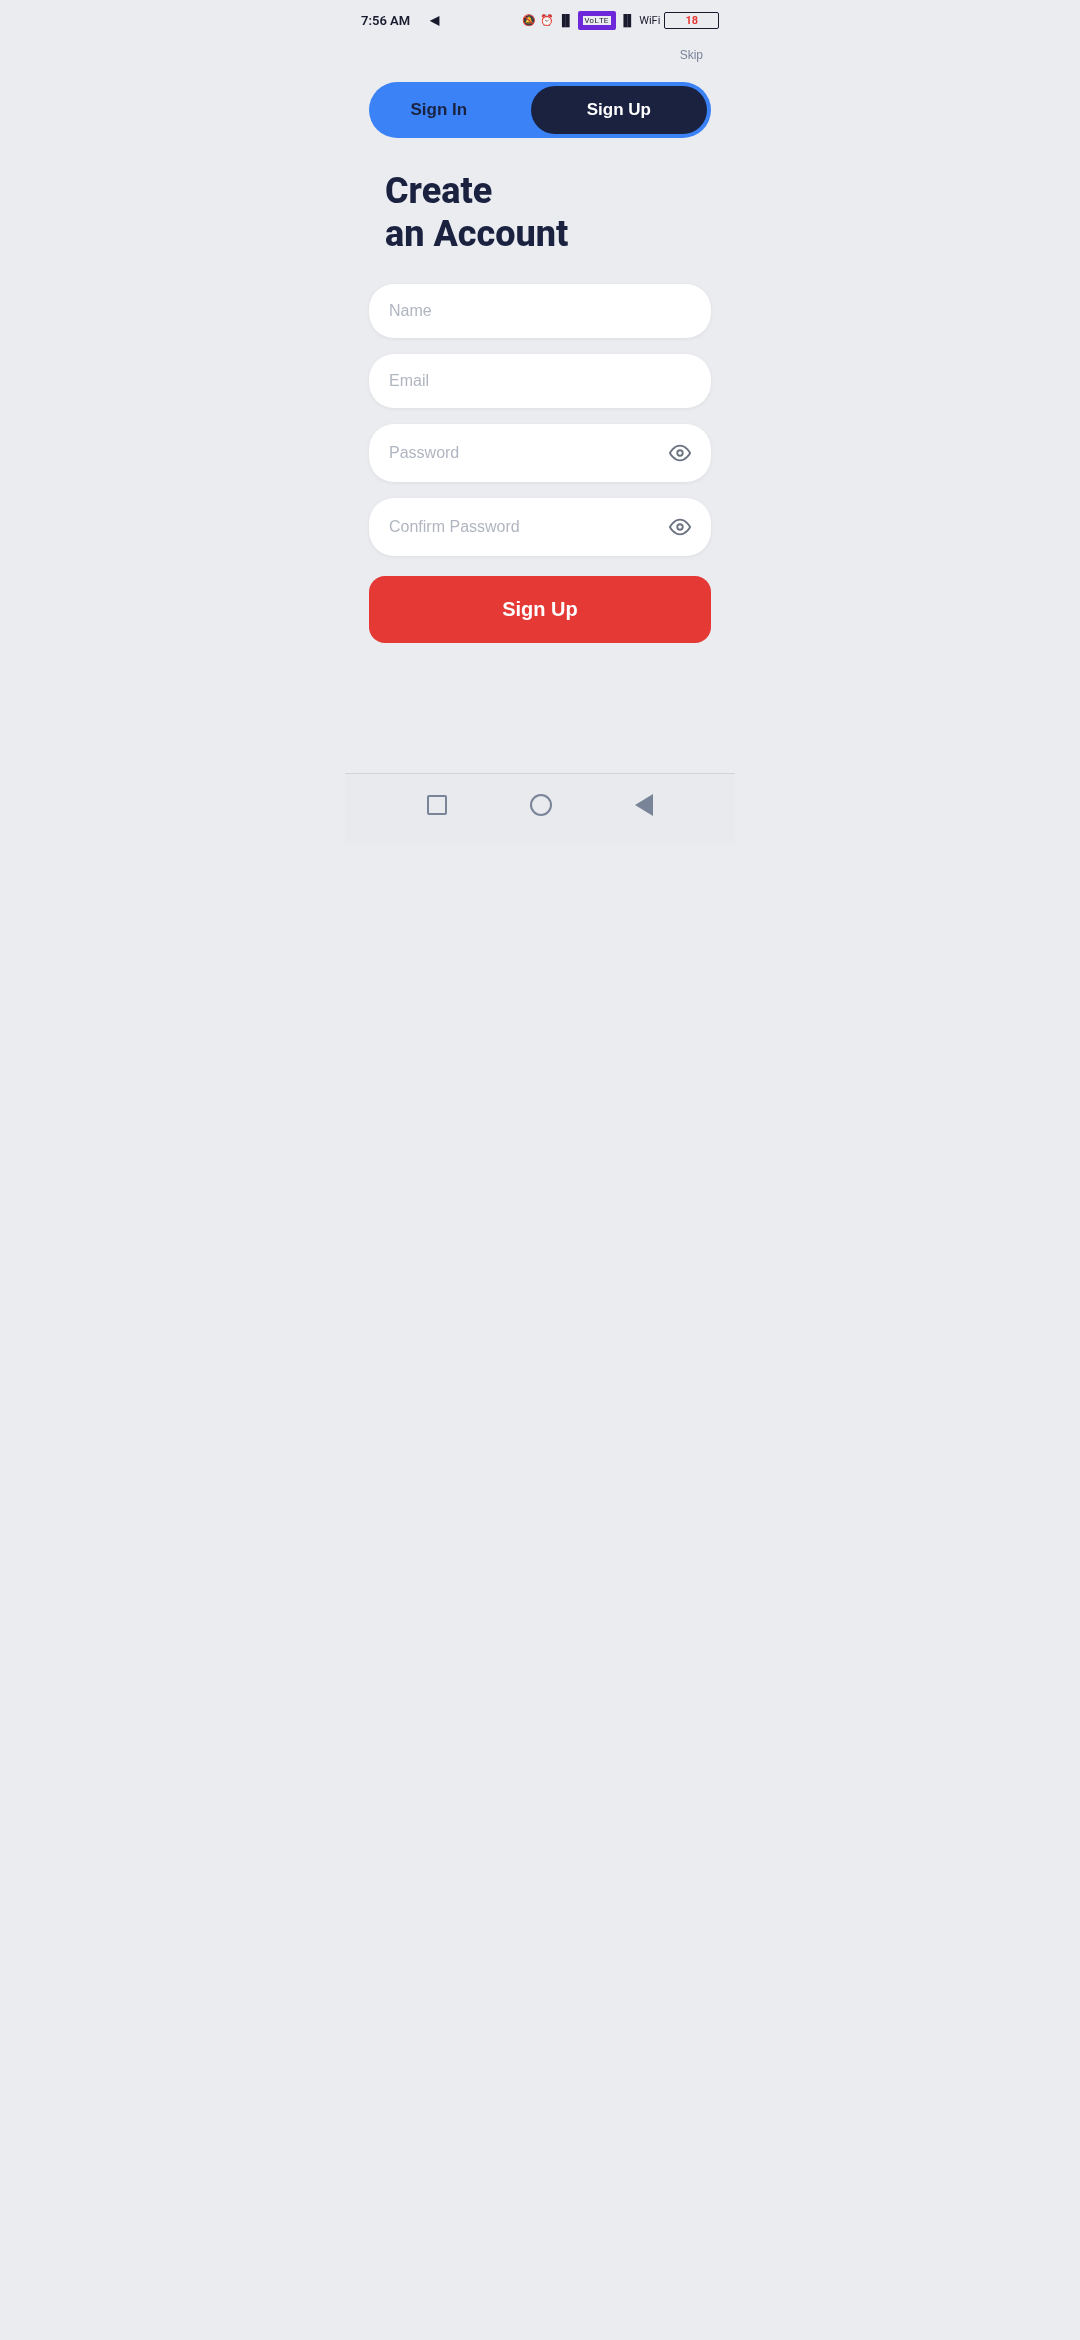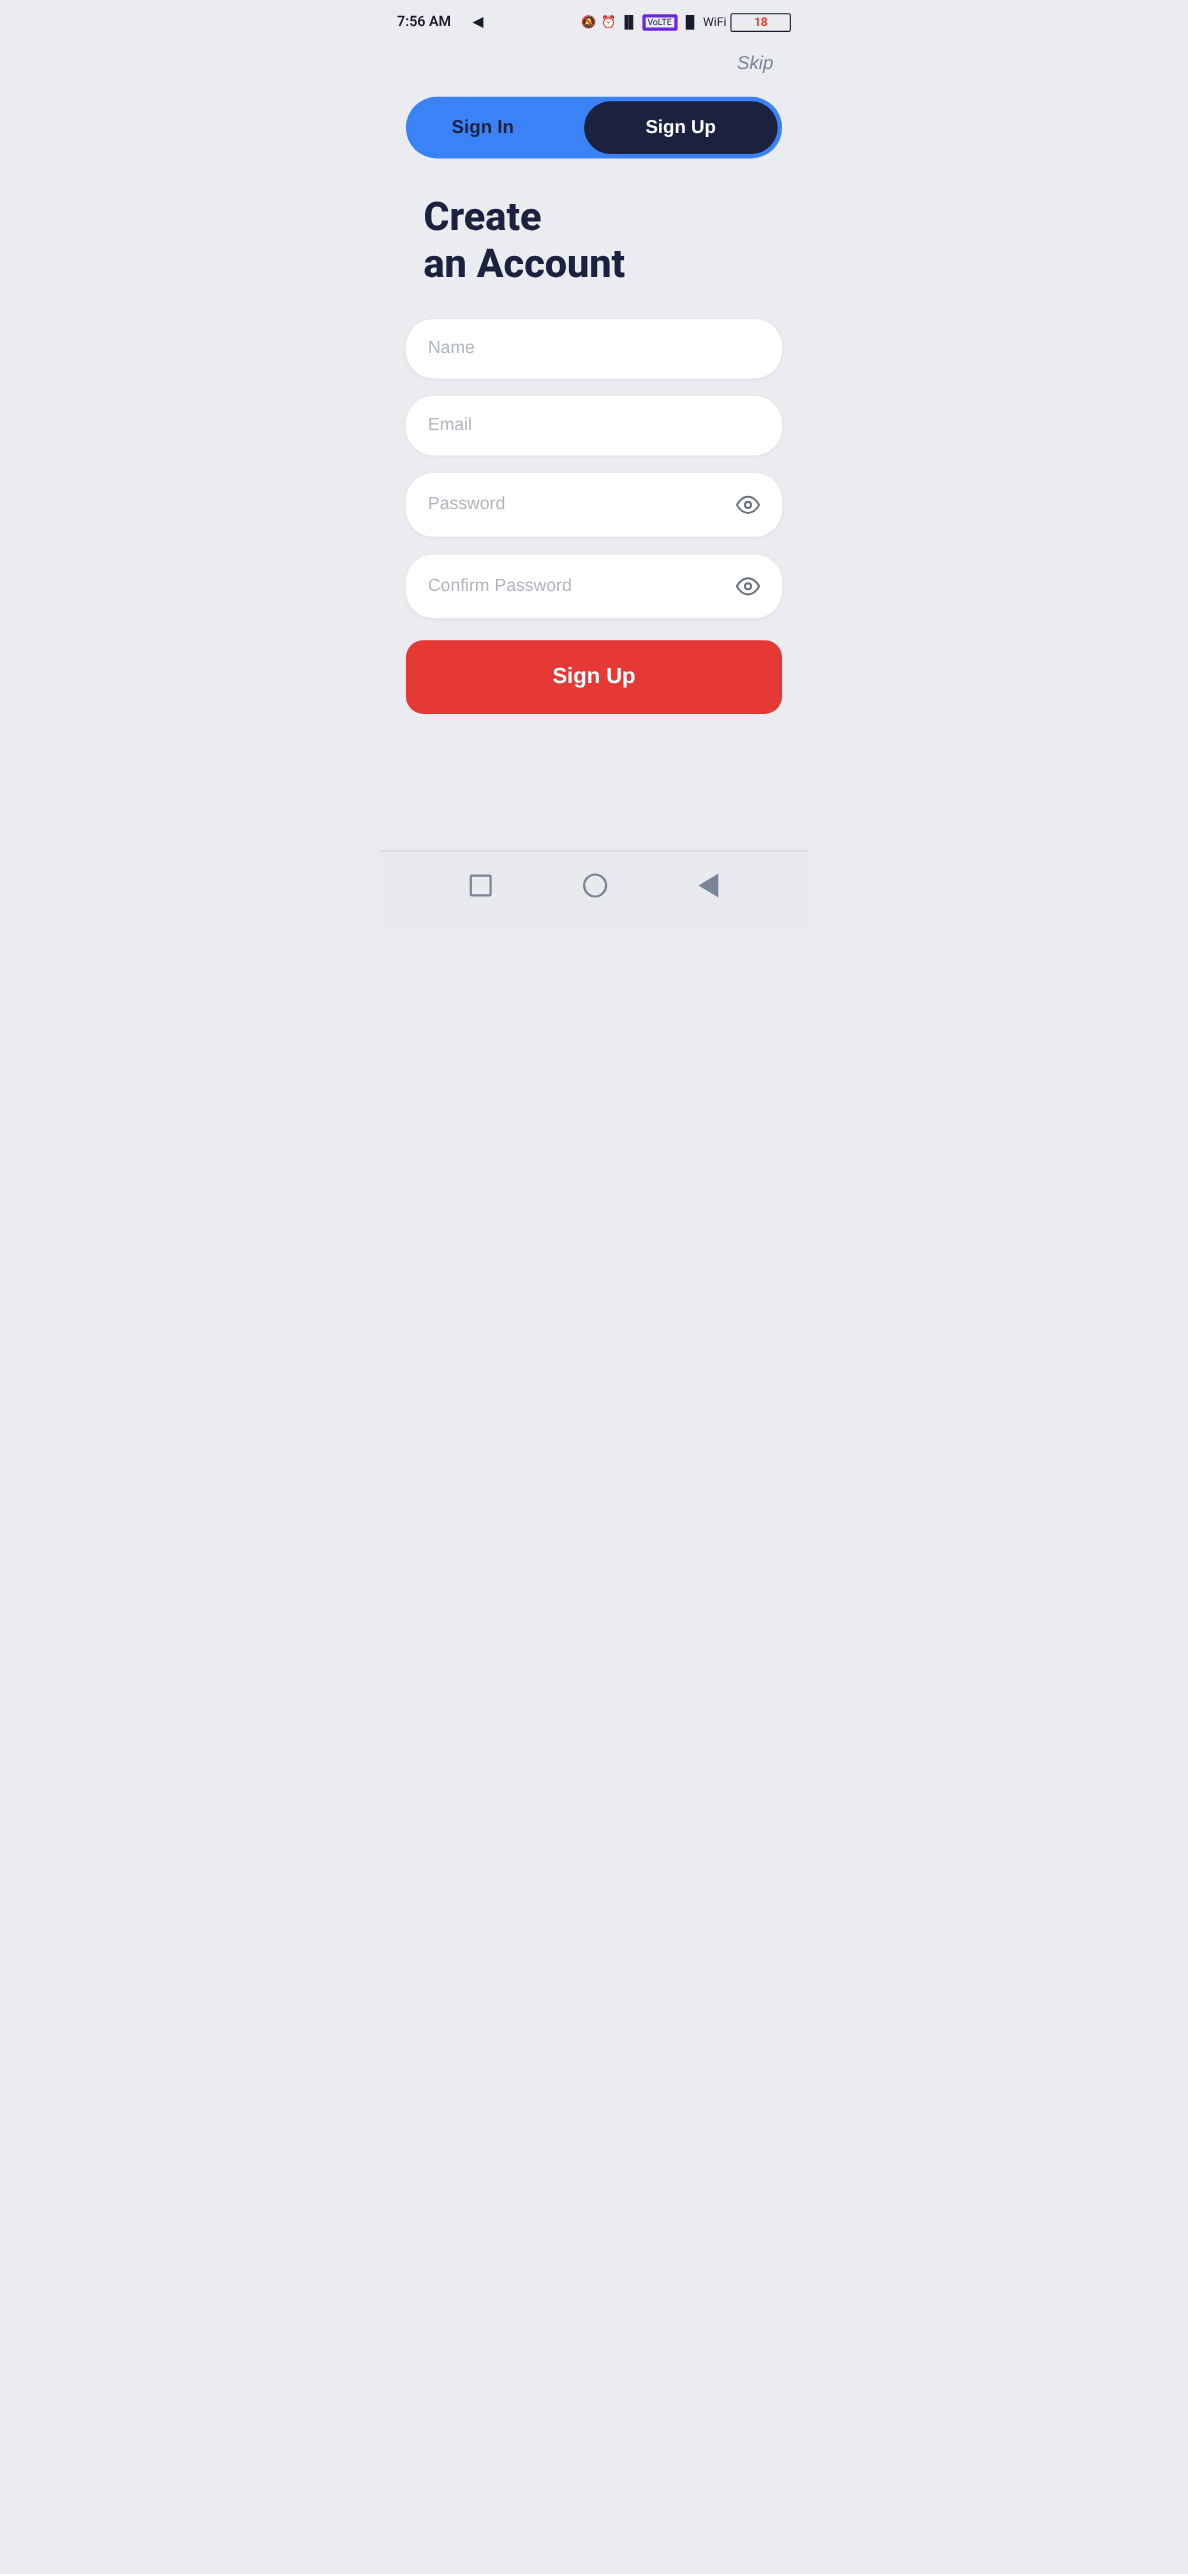--- a/index.html
+++ b/index.html
@@ -72,24 +72,23 @@
     .skip-row {
       display: flex;
       justify-content: flex-end;
       margin-bottom: 16px;
     }
 
     .skip-btn {
       background: none;
       border: none;
       color: #7a8499;
-      font-size: 17px;
+      font-size: 12px;
       cursor: pointer;
       padding: 4px 8px;
-      font-style: italic;
     }
 
     
     .tab-switcher {
       display: flex;
       align-items: center;
       background-color: #3b82f6;
       border-radius: 50px;
       padding: 4px;
       margin-bottom: 32px;
@@ -241,21 +240,21 @@
 
 <div class="status-bar">
   <div class="status-time">
     <span>7:56 AM</span>
     <span style="font-size:12px;">◀</span>
   </div>
   <div class="status-icons">
     <span>🔕</span>
     <span>⏰</span>
     <span>▐▌</span>
-    <span style="font-size:8px; border:3px solid #6d28d9; padding:0 2px; border-radius:2px;">VoLTE</span>
+    <span style="font-size:8px; border:5px solid #6d28d9; padding:0 2px; border-radius:2px;font-family:Liberation Mono, monospace;">VoLTE</span>
     <span>▐▌</span>
     <span>WiFi</span>
     <span class="battery-indicator">18</span>
   </div>
 </div>
 
 <div class="main-content">
 
   <div class="skip-row">
     <button class="skip-btn">Skip</button>

